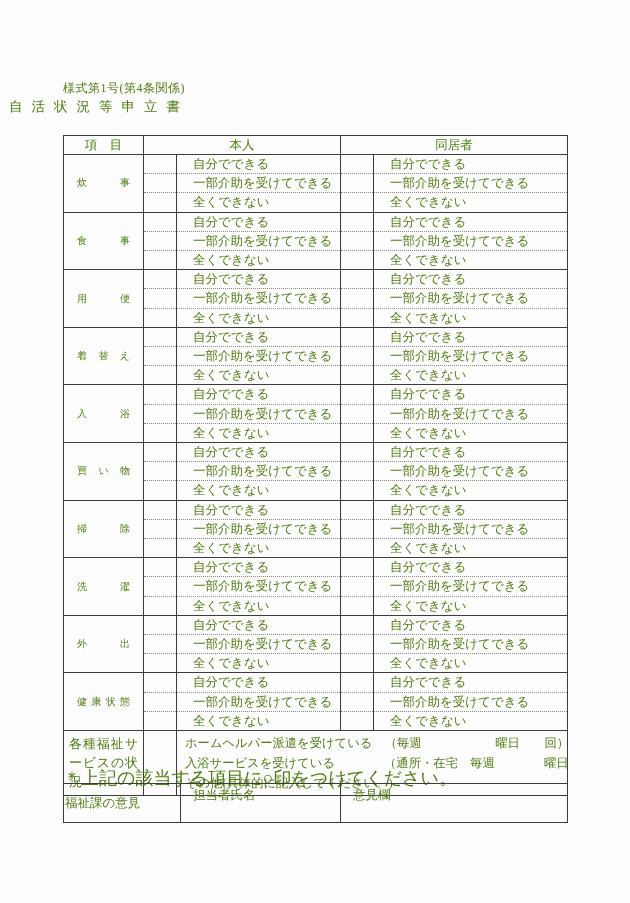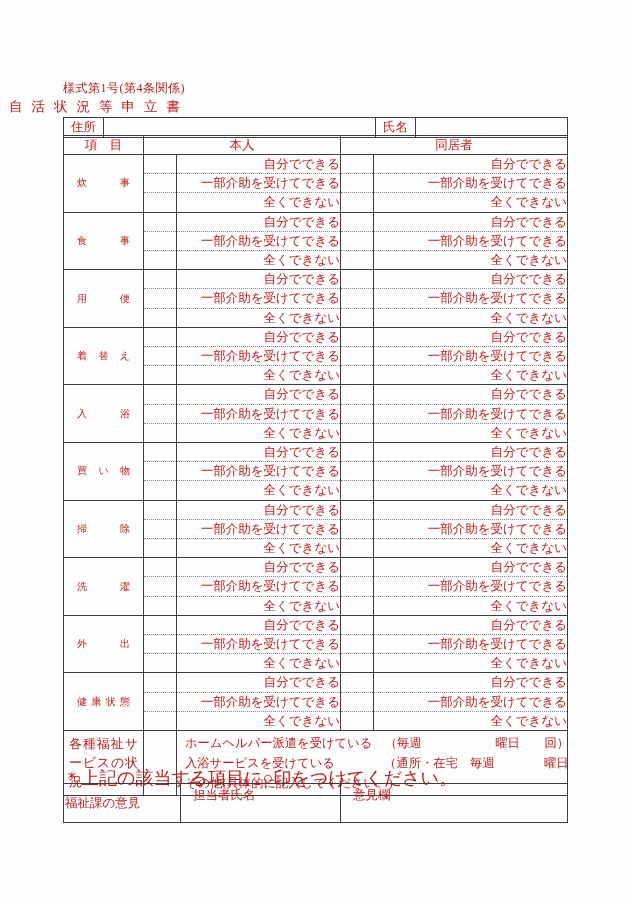--- a/index.html
+++ b/index.html
@@ -1,38 +1,38 @@
 <!DOCTYPE html>
 <html><head>
 <meta charset="utf-8">
 <style>
   html,body{margin:0;padding:0;background:#e8e8e8;}
   .page{
     position:relative;width:630px;height:903px;background:#fdfdfd;
     margin:0 auto;overflow:hidden;
     font-family:"Liberation Serif","DejaVu Serif",serif;
-    color:#b91c1c;
+    color:#4d7c0f;
   }
   .form-number{position:absolute;left:63px;top:80px;font-size:12px;letter-spacing:0.5px;}
   .doc-title{position:absolute;left:0;top:98px;width:620px;text-align:left;
     font-size:13.5px;letter-spacing:9px;text-indent:9px;}
   table{border-collapse:collapse;table-layout:fixed;}
   td{overflow:hidden;white-space:nowrap;}
   
   .id-table{position:absolute;left:63px;top:117px;width:504px;}
   .id-table td{border:1px solid #3c3c3c;height:17px;font-size:12.5px;line-height:17px;}
   .id-label{text-align:center;}
   
   .main-table{position:absolute;left:63px;top:135px;width:504px;border:1px solid #3c3c3c;}
   .main-table td{border-left:1px solid #3c3c3c;border-right:1px solid #3c3c3c;padding:0;
     font-size:12.5px;vertical-align:middle;}
   .main-table tr.hdr td{border-bottom:1px solid #3c3c3c;height:18px;text-align:center;line-height:18px;}
   .main-table tr.dotted td{border-bottom:1px dotted #8a8a8a;}
   .main-table tr.block-end td{border-bottom:1px solid #3c3c3c;}
-  .main-table td.opt{height:18.2px;line-height:18.2px;padding-left:16px;text-align:right;}
+  .main-table td.opt{height:18.2px;line-height:18.2px;padding-left:16px;}
   .main-table td.mark{height:18.2px;}
   .main-table tr td.item-cell{
     border:1px solid #3c3c3c;text-align:justify;text-align-last:justify;
     padding:0 13px;font-size:10px;}
   .main-table td.svc-label{
     border:1px solid #3c3c3c;vertical-align:top;white-space:normal;
     text-align:justify;padding:3px 5px;font-size:13px;line-height:19px;}
   .main-table td.svc-text{vertical-align:top;padding:2px 8px;}
   .svc-line{font-size:12.3px;line-height:20px;white-space:pre;}
   
@@ -44,36 +44,20 @@
   .opinion-head{vertical-align:top;padding:3px 12px;font-family:Liberation Serif, serif;}
 </style>
 </head>
 <body>
 
 <div class="page">
 
   <div class="form-number">様式第1号(第4条関係)</div>
   <div class="doc-title">自活状況等申立書</div>
 
-  <table class="id-table">
-    <colgroup>
-        <col style="width:40px">
-        <col style="width:272px">
-        <col style="width:40px">
-        <col style="width:152px">
-      </colgroup>
-    <tbody>
-        <tr>
-      <td class="id-label">住所</td>
-      <td></td>
-      <td class="id-label">氏名</td>
-      <td></td>
-    </tr>
-  </tbody>
-    </table>
 
   <table class="main-table">
     <colgroup>
         <col style="width:80px">
         <col style="width:33px">
         <col style="width:164px">
         <col style="width:33px">
         <col style="width:194px">
       </colgroup>
     <tbody>

